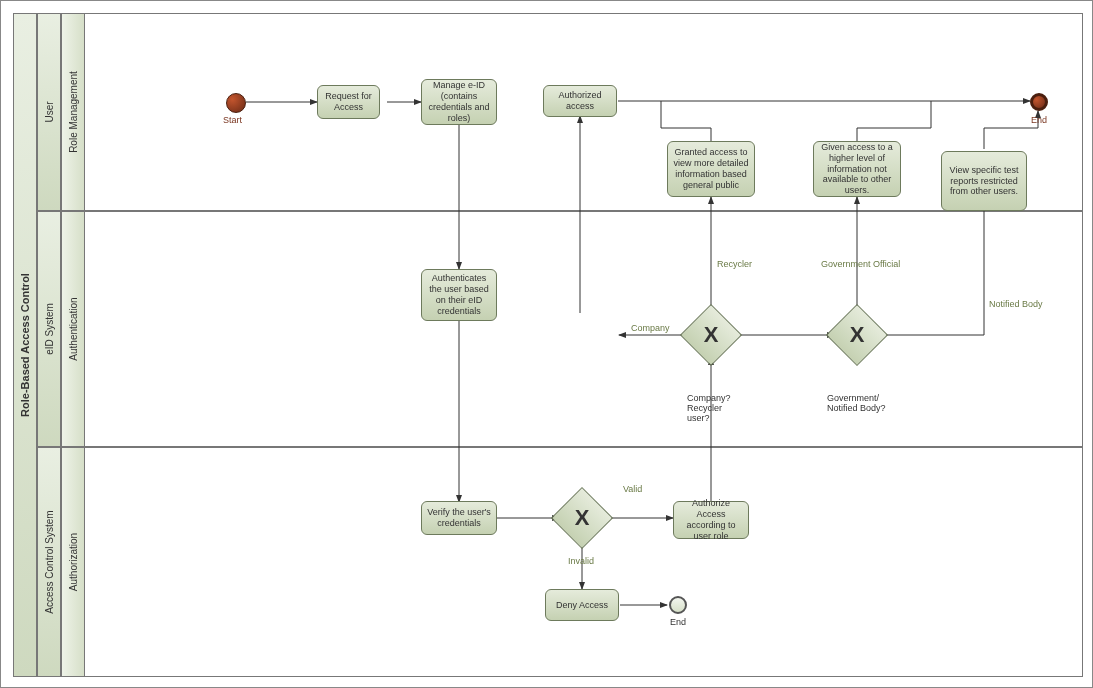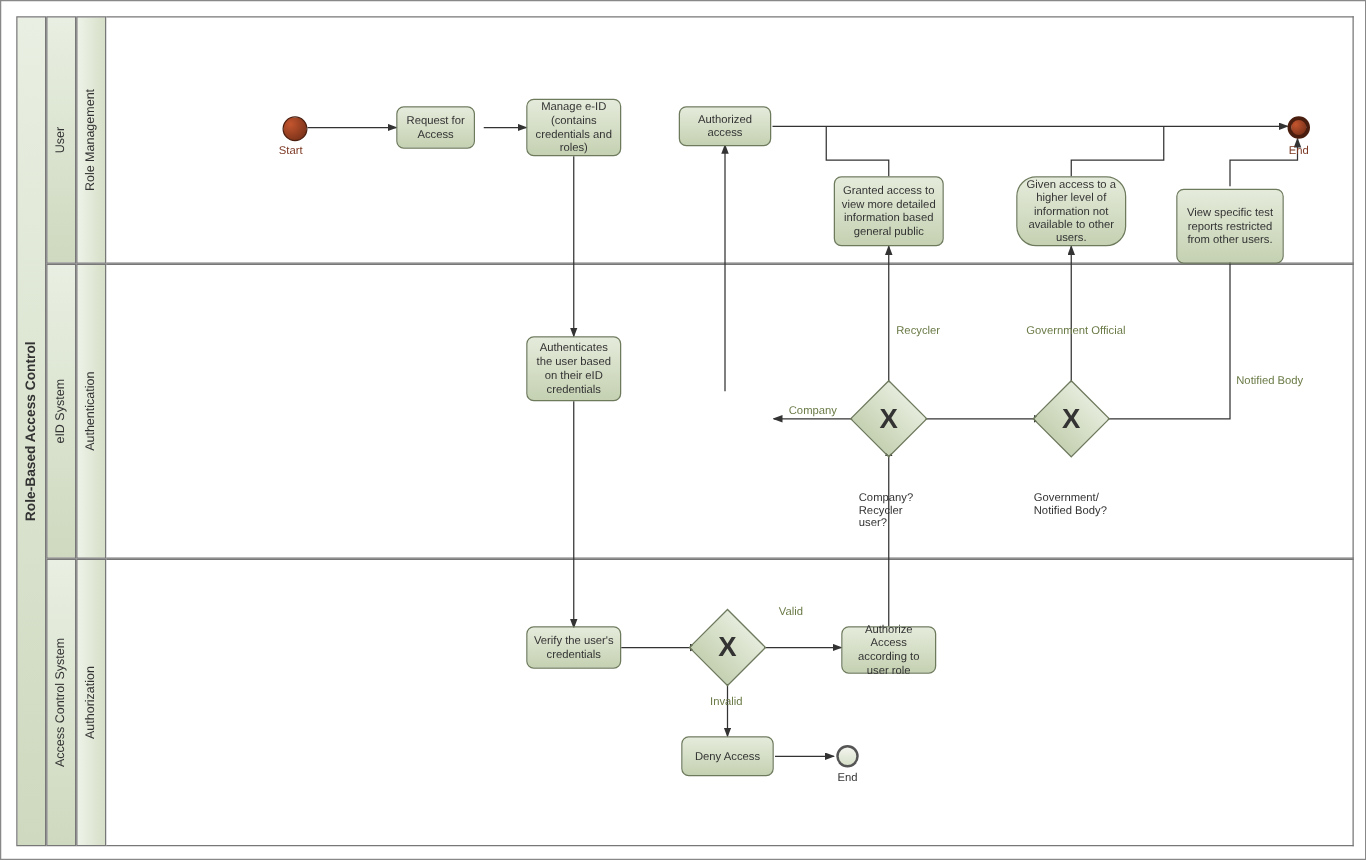--- a/index.html
+++ b/index.html
@@ -269,21 +269,21 @@
   </div>
   <div class="task" style="left:420px; top:78px; width:76px; height:46px;">
     <span>Manage e-ID (contains credentials and roles)</span>
   </div>
   <div class="task" style="left:542px; top:84px; width:74px; height:32px;">
     <span>Authorized access</span>
   </div>
   <div class="task" style="left:666px; top:140px; width:88px; height:56px;">
     <span>Granted access to view more detailed information based general public</span>
   </div>
-  <div class="task" style="left:812px; top:140px; width:88px; height:56px;border-radius:16px;">
+  <div class="task" style="left:812px; top:140px; width:88px; height:56px;">
     <span>Given access to a higher level of information not available to other users.</span>
   </div>
   <div class="task" style="left:940px; top:150px; width:86px; height:60px;">
     <span>View specific test reports restricted from other users.</span>
   </div>
 
   <div class="end-event-red" style="left:1029px; top:92px;"></div>
   <div class="ev-label" style="left:1030px; top:114px;">End</div>
 
   <div class="task" style="left:420px; top:268px; width:76px; height:52px;">

